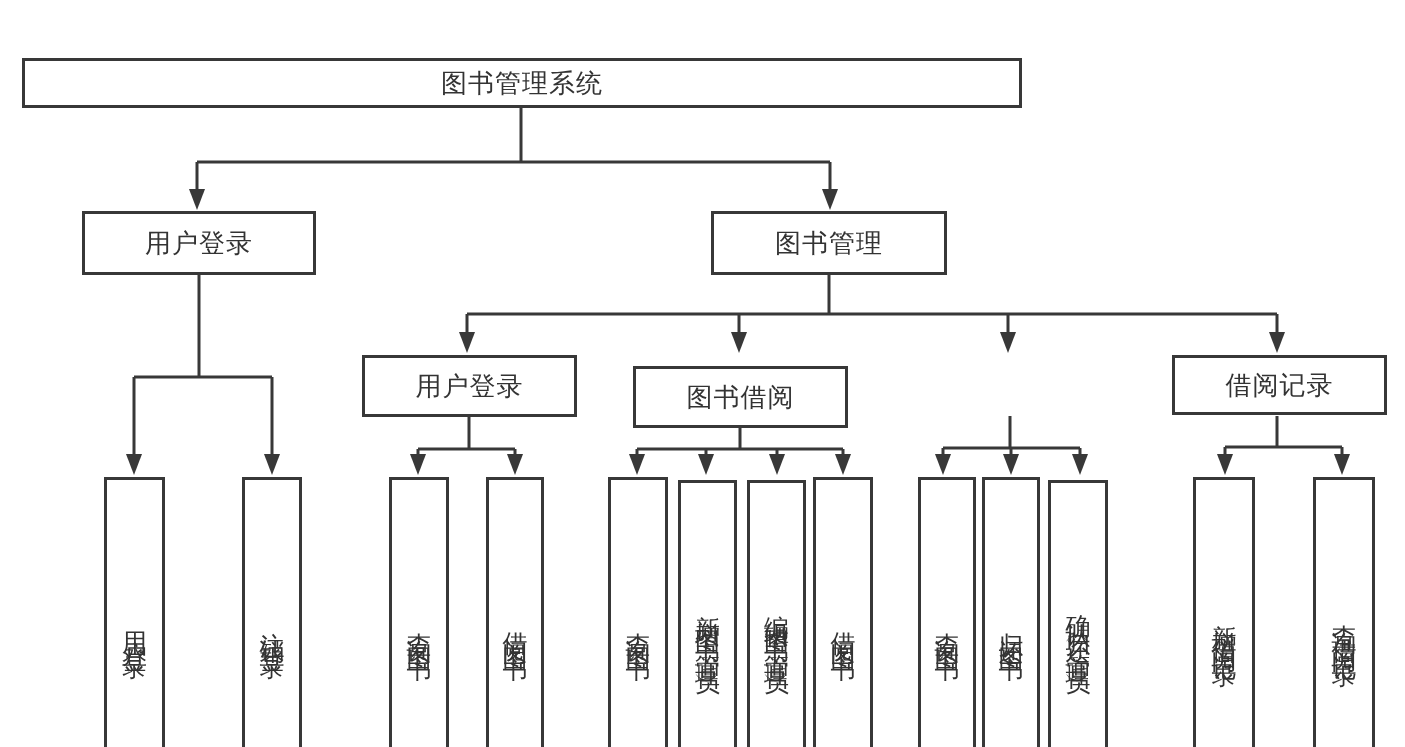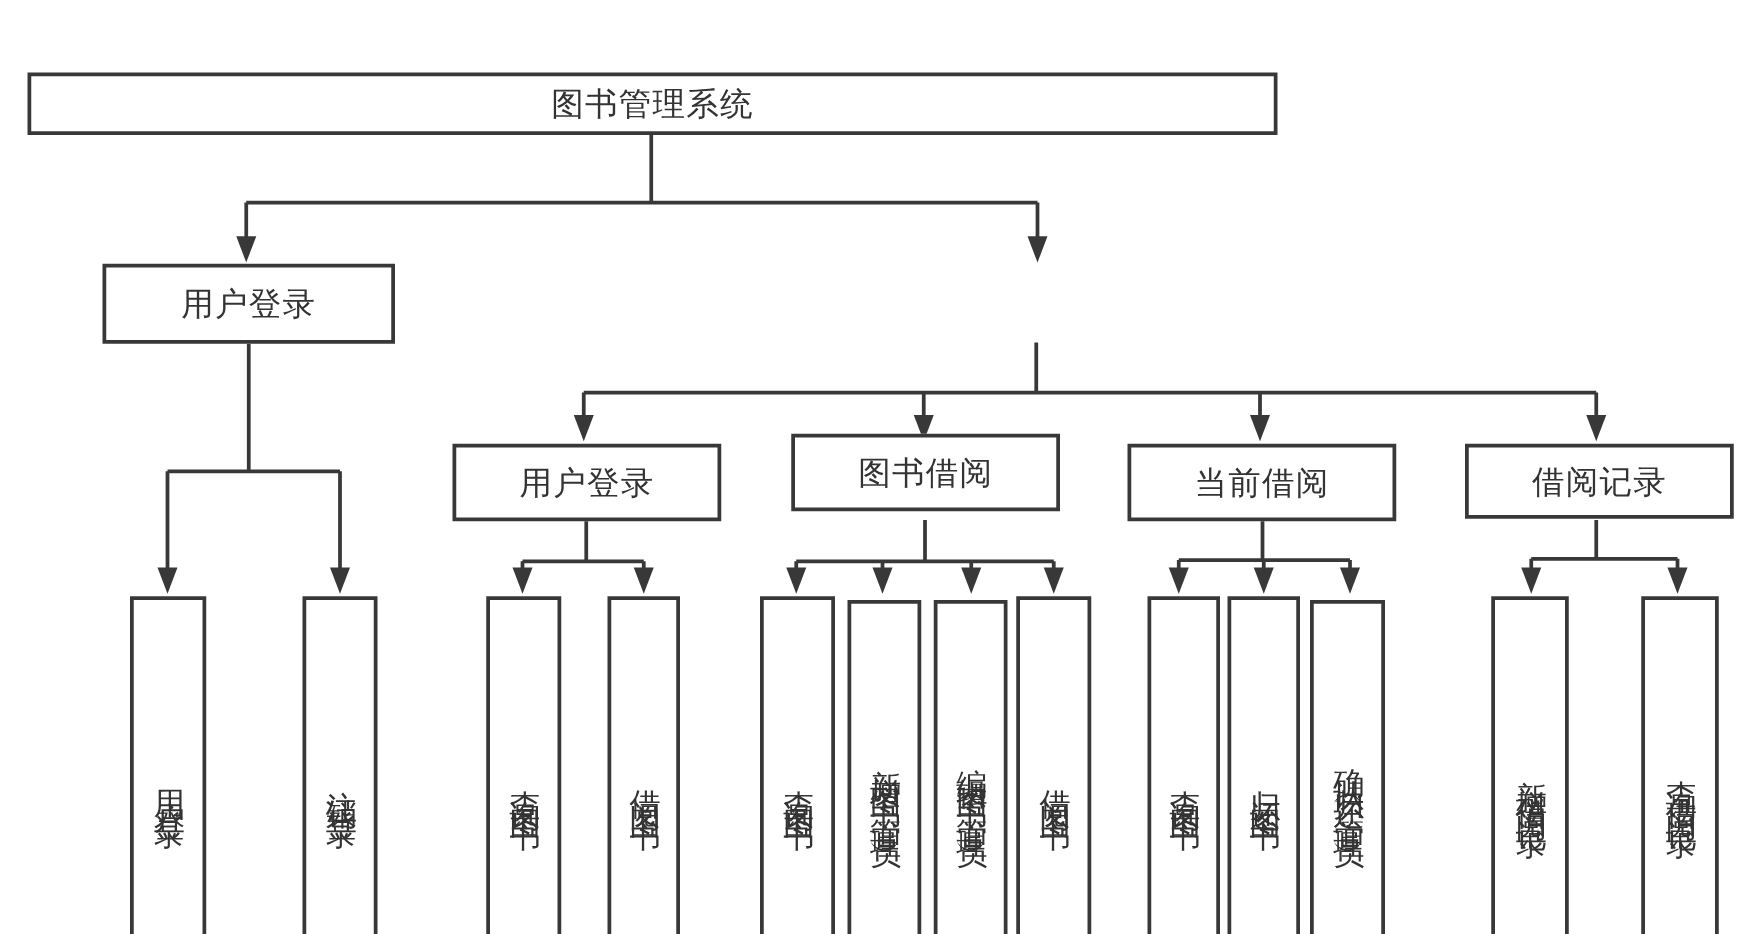--- a/index.html
+++ b/index.html
@@ -104,29 +104,29 @@
     </g>
   </svg>
 
   <div class="box hbox" style="left:22px;top:16px;width:1000px;height:50px;">
     <span>图书管理系统</span>
   </div>
 
   <div class="box hbox" style="left:82px;top:169px;width:234px;height:64px;">
     <span>用户登录</span>
   </div>
+  <div class="box hbox" style="left:711px;top:169px;width:236px;height:64px;">
+    <span>图书管理</span>
+  </div>
 
   <div class="box hbox" style="left:362px;top:313px;width:215px;height:62px;">
     <span>用户登录</span>
   </div>
-  <div class="box hbox" style="left:633px;top:305px;width:215px;height:62px;">
+  <div class="box hbox" style="left:633px;top:324px;width:215px;height:62px;">
     <span>图书借阅</span>
-  </div>
-  <div class="box hbox" style="left:902px;top:313px;width:215px;height:62px;">
-    <span>当前借阅</span>
   </div>
   <div class="box hbox" style="left:1172px;top:313px;width:215px;height:60px;">
     <span>借阅记录</span>
   </div>
 
   <div class="box vbox" style="left:104px;top:435px;width:61px;height:302px;">
     <span>用户登录</span>
   </div>
   <div class="box vbox" style="left:242px;top:435px;width:60px;height:302px;">
     <span>注销登录</span>

